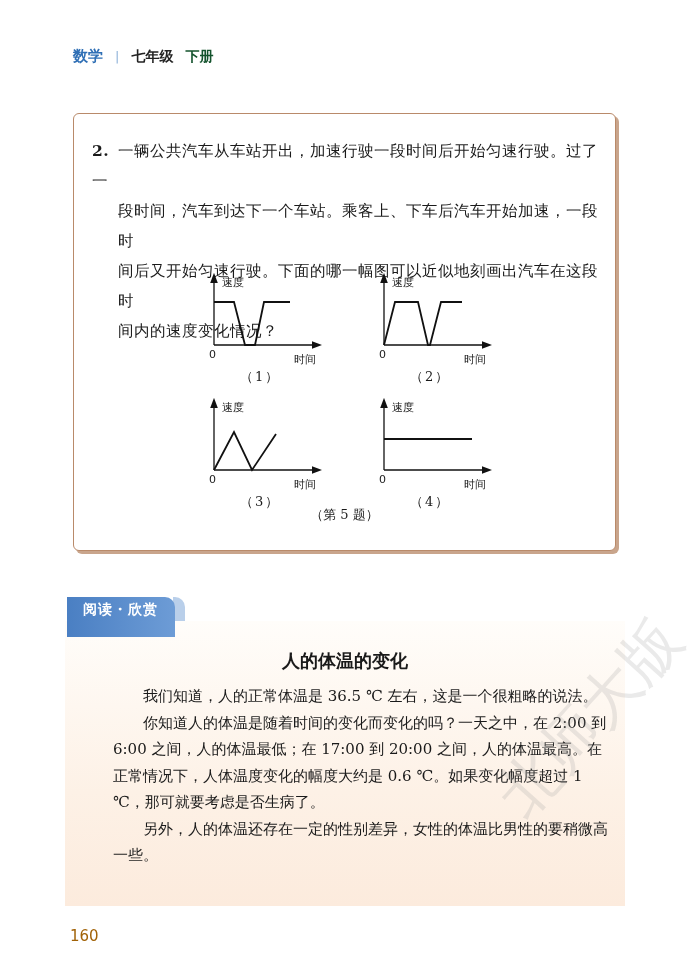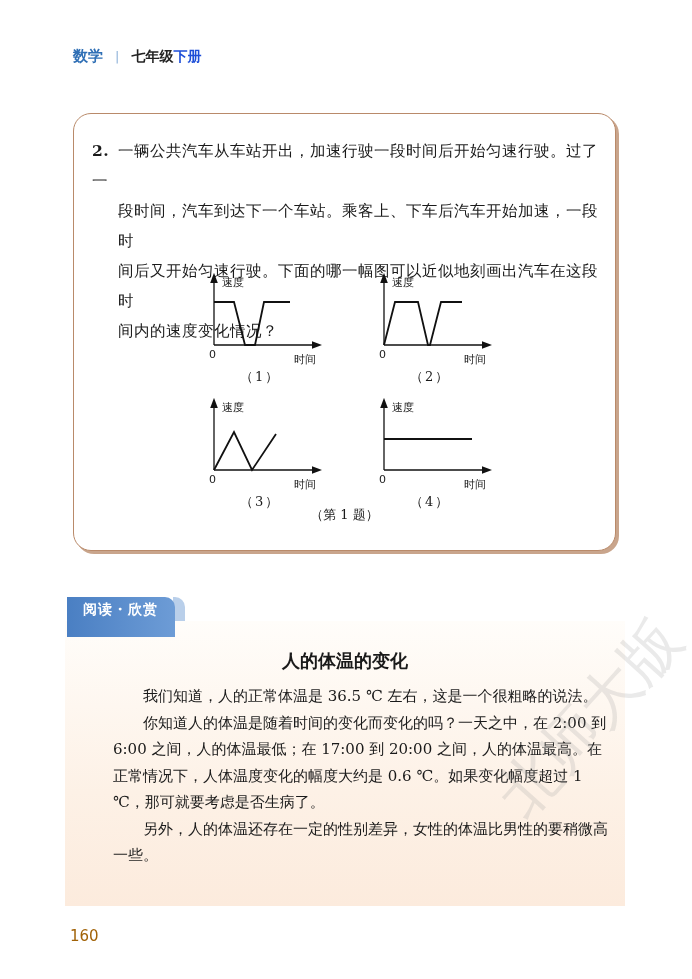--- a/index.html
+++ b/index.html
@@ -2,24 +2,24 @@
 <html><head>
 <meta charset="utf-8">
 <style>
   html, body { margin:0; padding:0; }
   body { width:692px; height:979px; background:#ffffff; position:relative; overflow:hidden;
          font-family:"DejaVu Serif", "Liberation Serif", serif; color:#1a1a1a; }
   .header { position:absolute; left:73px; top:47px; font-family:"DejaVu Sans","Liberation Sans",sans-serif; font-size:14px; display:flex; align-items:center; }
   .header .subj { color:#2f6fb5; font-weight:bold; font-size:15px; }
   .header .sep { color:#8fb3d9; margin:0 12px; font-size:13px; }
   .header .grade { font-weight:bold; color:#222; }
-  .header .vol { font-weight:bold; color:#1d4ed8; margin-left:0; }
+  .header .vol { font-weight:bold; color:#14532d; margin-left:12px; }
 
   .exbox { position:absolute; left:73px; top:113px; width:541px; height:436px;
-           border:1.5px solid #b98a6a; border-radius:18px; background:#fff;
+           border:1.5px solid #b98a6a; border-radius:6px; background:#fff;
            box-shadow:3px 3px 0 0 #c9a58c; }
   .q-text { position:absolute; left:18px; top:22px; width:510px; font-size:15.5px; line-height:30px; letter-spacing:0.5px; }
   .q-num { font-weight:bold; display:inline-block; width:26px; }
   .q-line { padding-left:26px; }
   .q-line.first { padding-left:0; }
 
   .graph { position:absolute; width:150px; height:120px; }
   .graph svg { position:absolute; left:0; top:0; }
   .g-ylabel { position:absolute; left:30px; top:3px; font-size:11px; font-family:"DejaVu Sans","Liberation Sans",sans-serif; }
   .g-xlabel { position:absolute; left:102px; top:80px; font-size:11px; font-family:"DejaVu Sans","Liberation Sans",sans-serif; }
@@ -122,21 +122,21 @@
       <line x1="22" y1="73" x2="22" y2="6" stroke="#111" stroke-width="1.3" marker-end="url(#ar4)"></line>
       <line x1="22" y1="73" x2="125" y2="73" stroke="#111" stroke-width="1.3" marker-end="url(#ar4)"></line>
       <line x1="22" y1="42" x2="110" y2="42" stroke="#111" stroke-width="1.8"></line>
     </svg>
     <span class="g-ylabel">速度</span>
     <span class="g-zero">0</span>
     <span class="g-xlabel">时间</span>
     <span class="g-cap">（4）</span>
   </div>
 
-  <div class="caption">（第 1 题）</div>
+  <div class="caption">（第 5 题）</div>
 </div>
 
 <div class="read-sec">
   <div class="read-title">人的体温的变化</div>
   <div class="read-body">
     <p class="ind">我们知道，人的正常体温是 36.5 ℃ 左右，这是一个很粗略的说法。</p>
     <p class="ind">你知道人的体温是随着时间的变化而变化的吗？一天之中，在 2:00 到 6:00 之间，人的体温最低；在 17:00 到 20:00 之间，人的体温最高。在正常情况下，人体温度变化的幅度大约是 0.6 ℃。如果变化幅度超过 1 ℃，那可就要考虑是否生病了。</p>
     <p class="ind">另外，人的体温还存在一定的性别差异，女性的体温比男性的要稍微高一些。</p>
   </div>
 </div>

